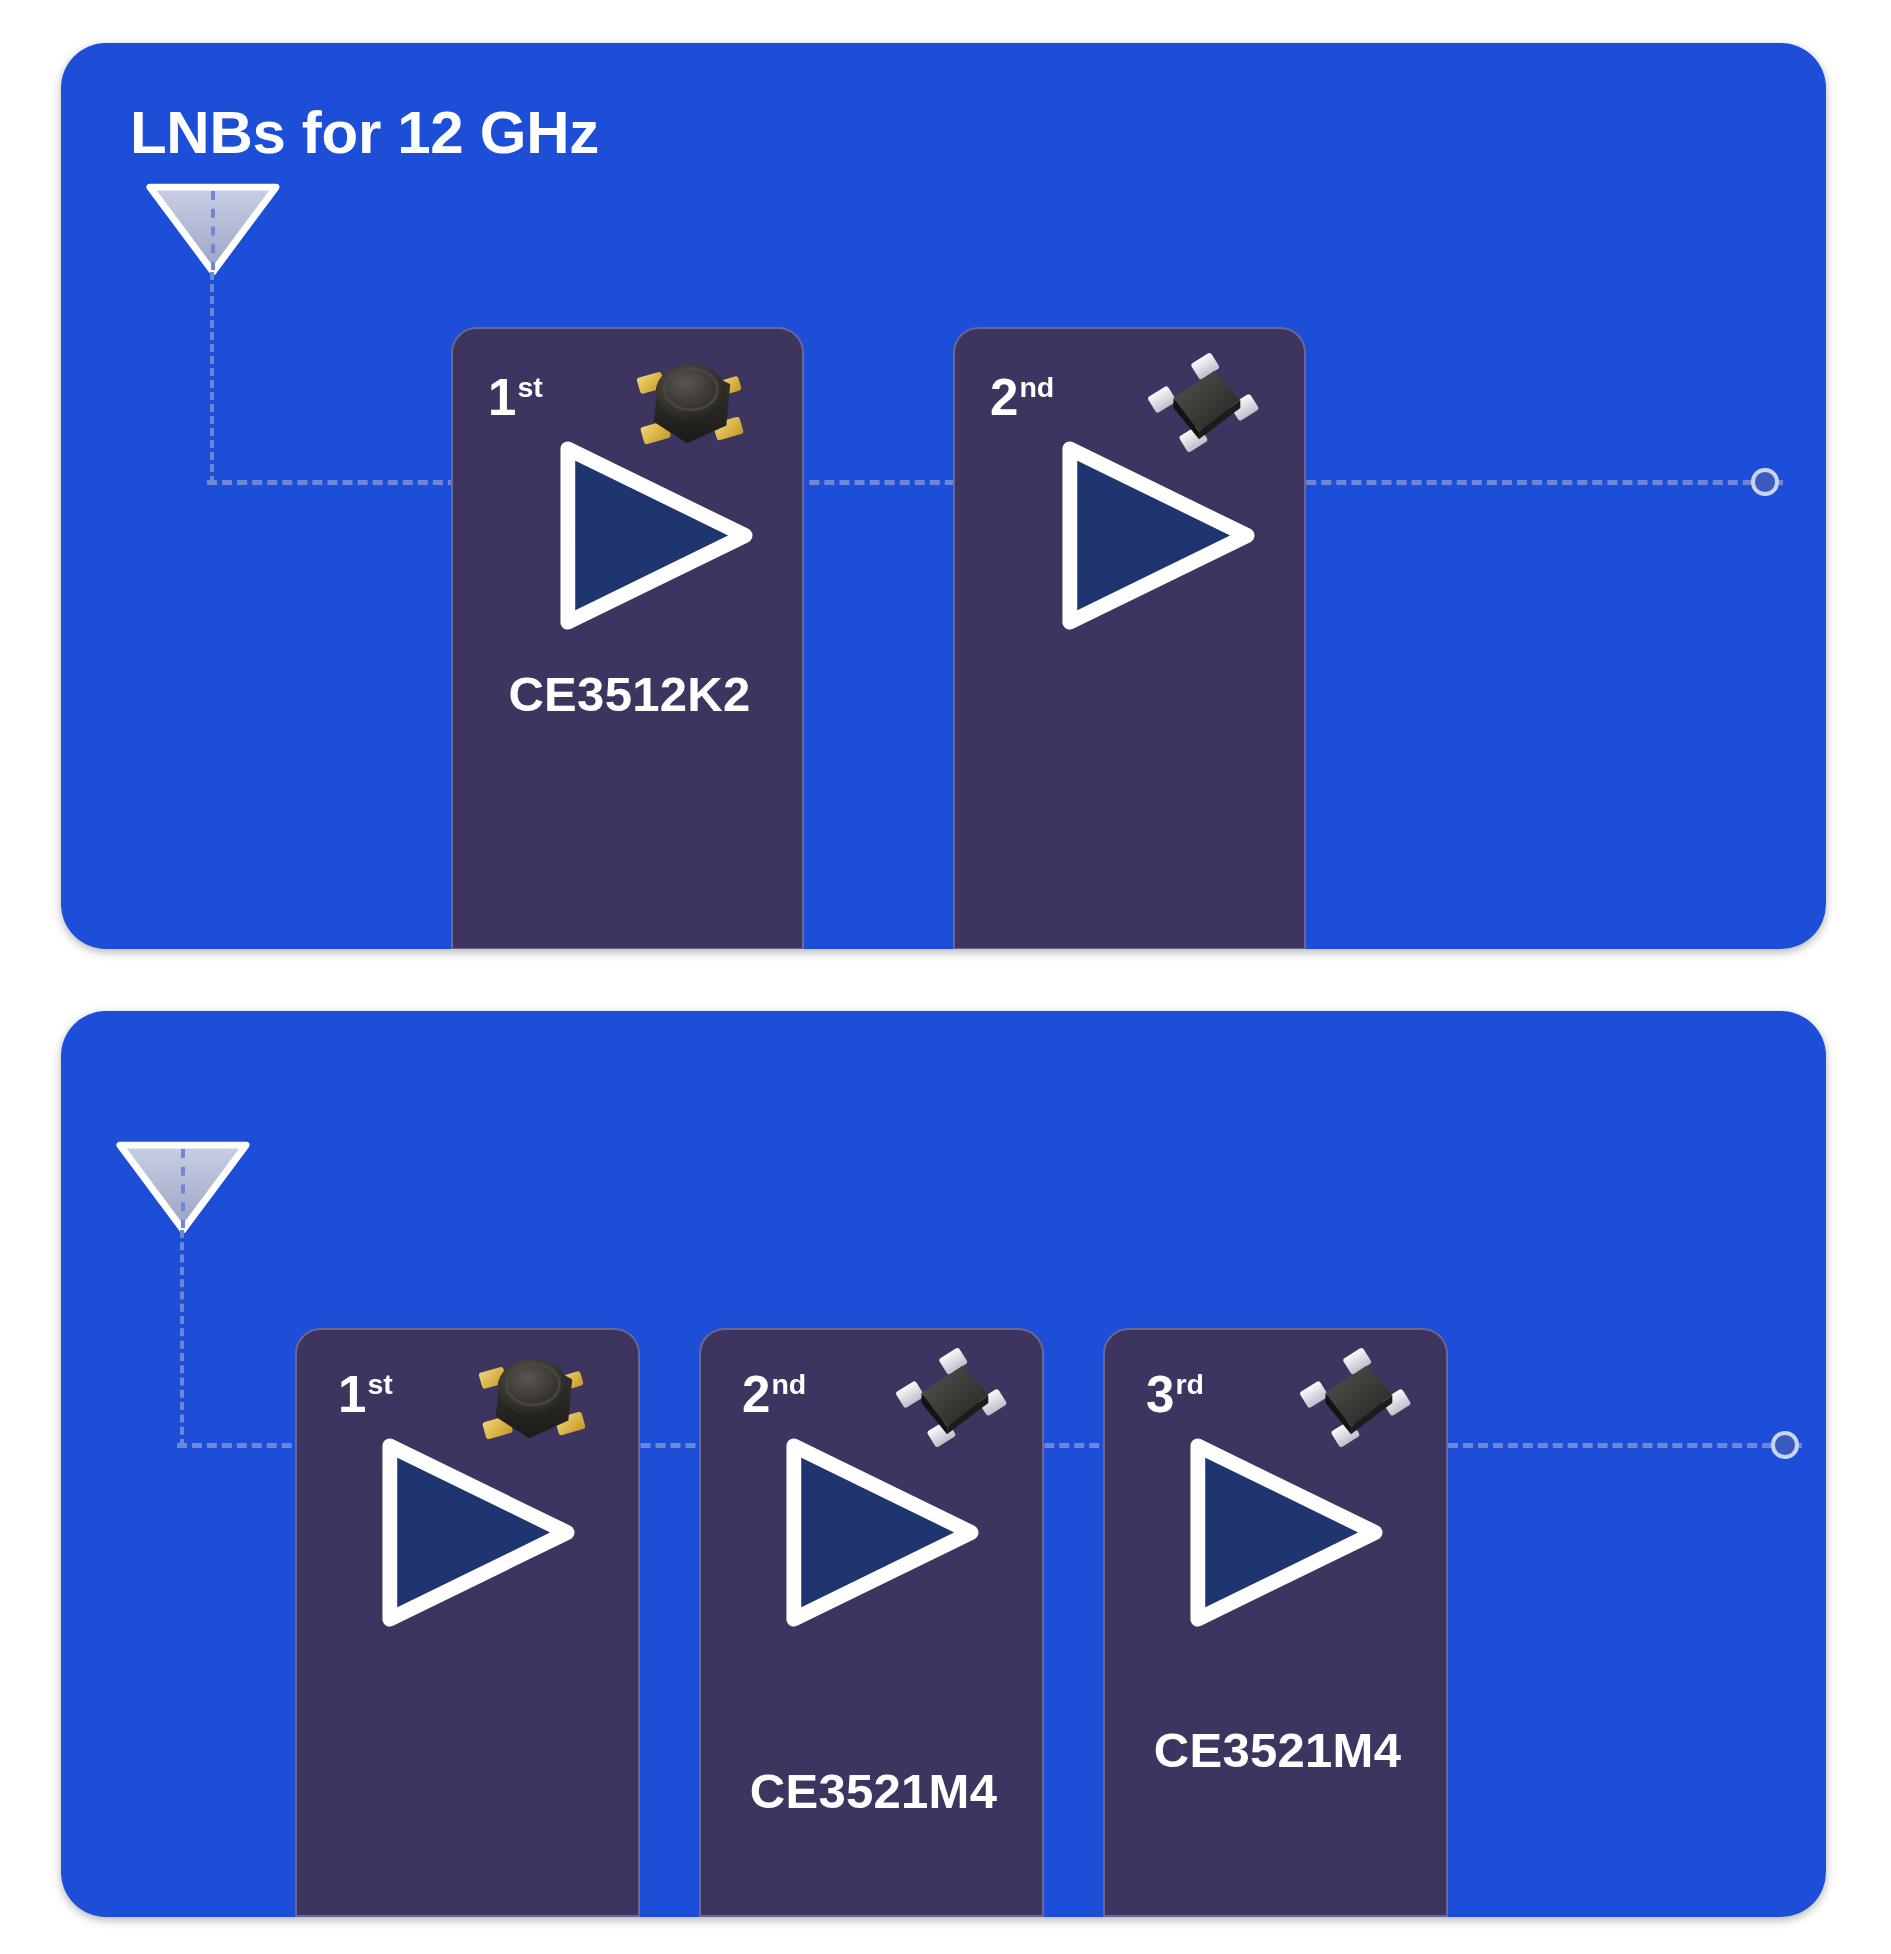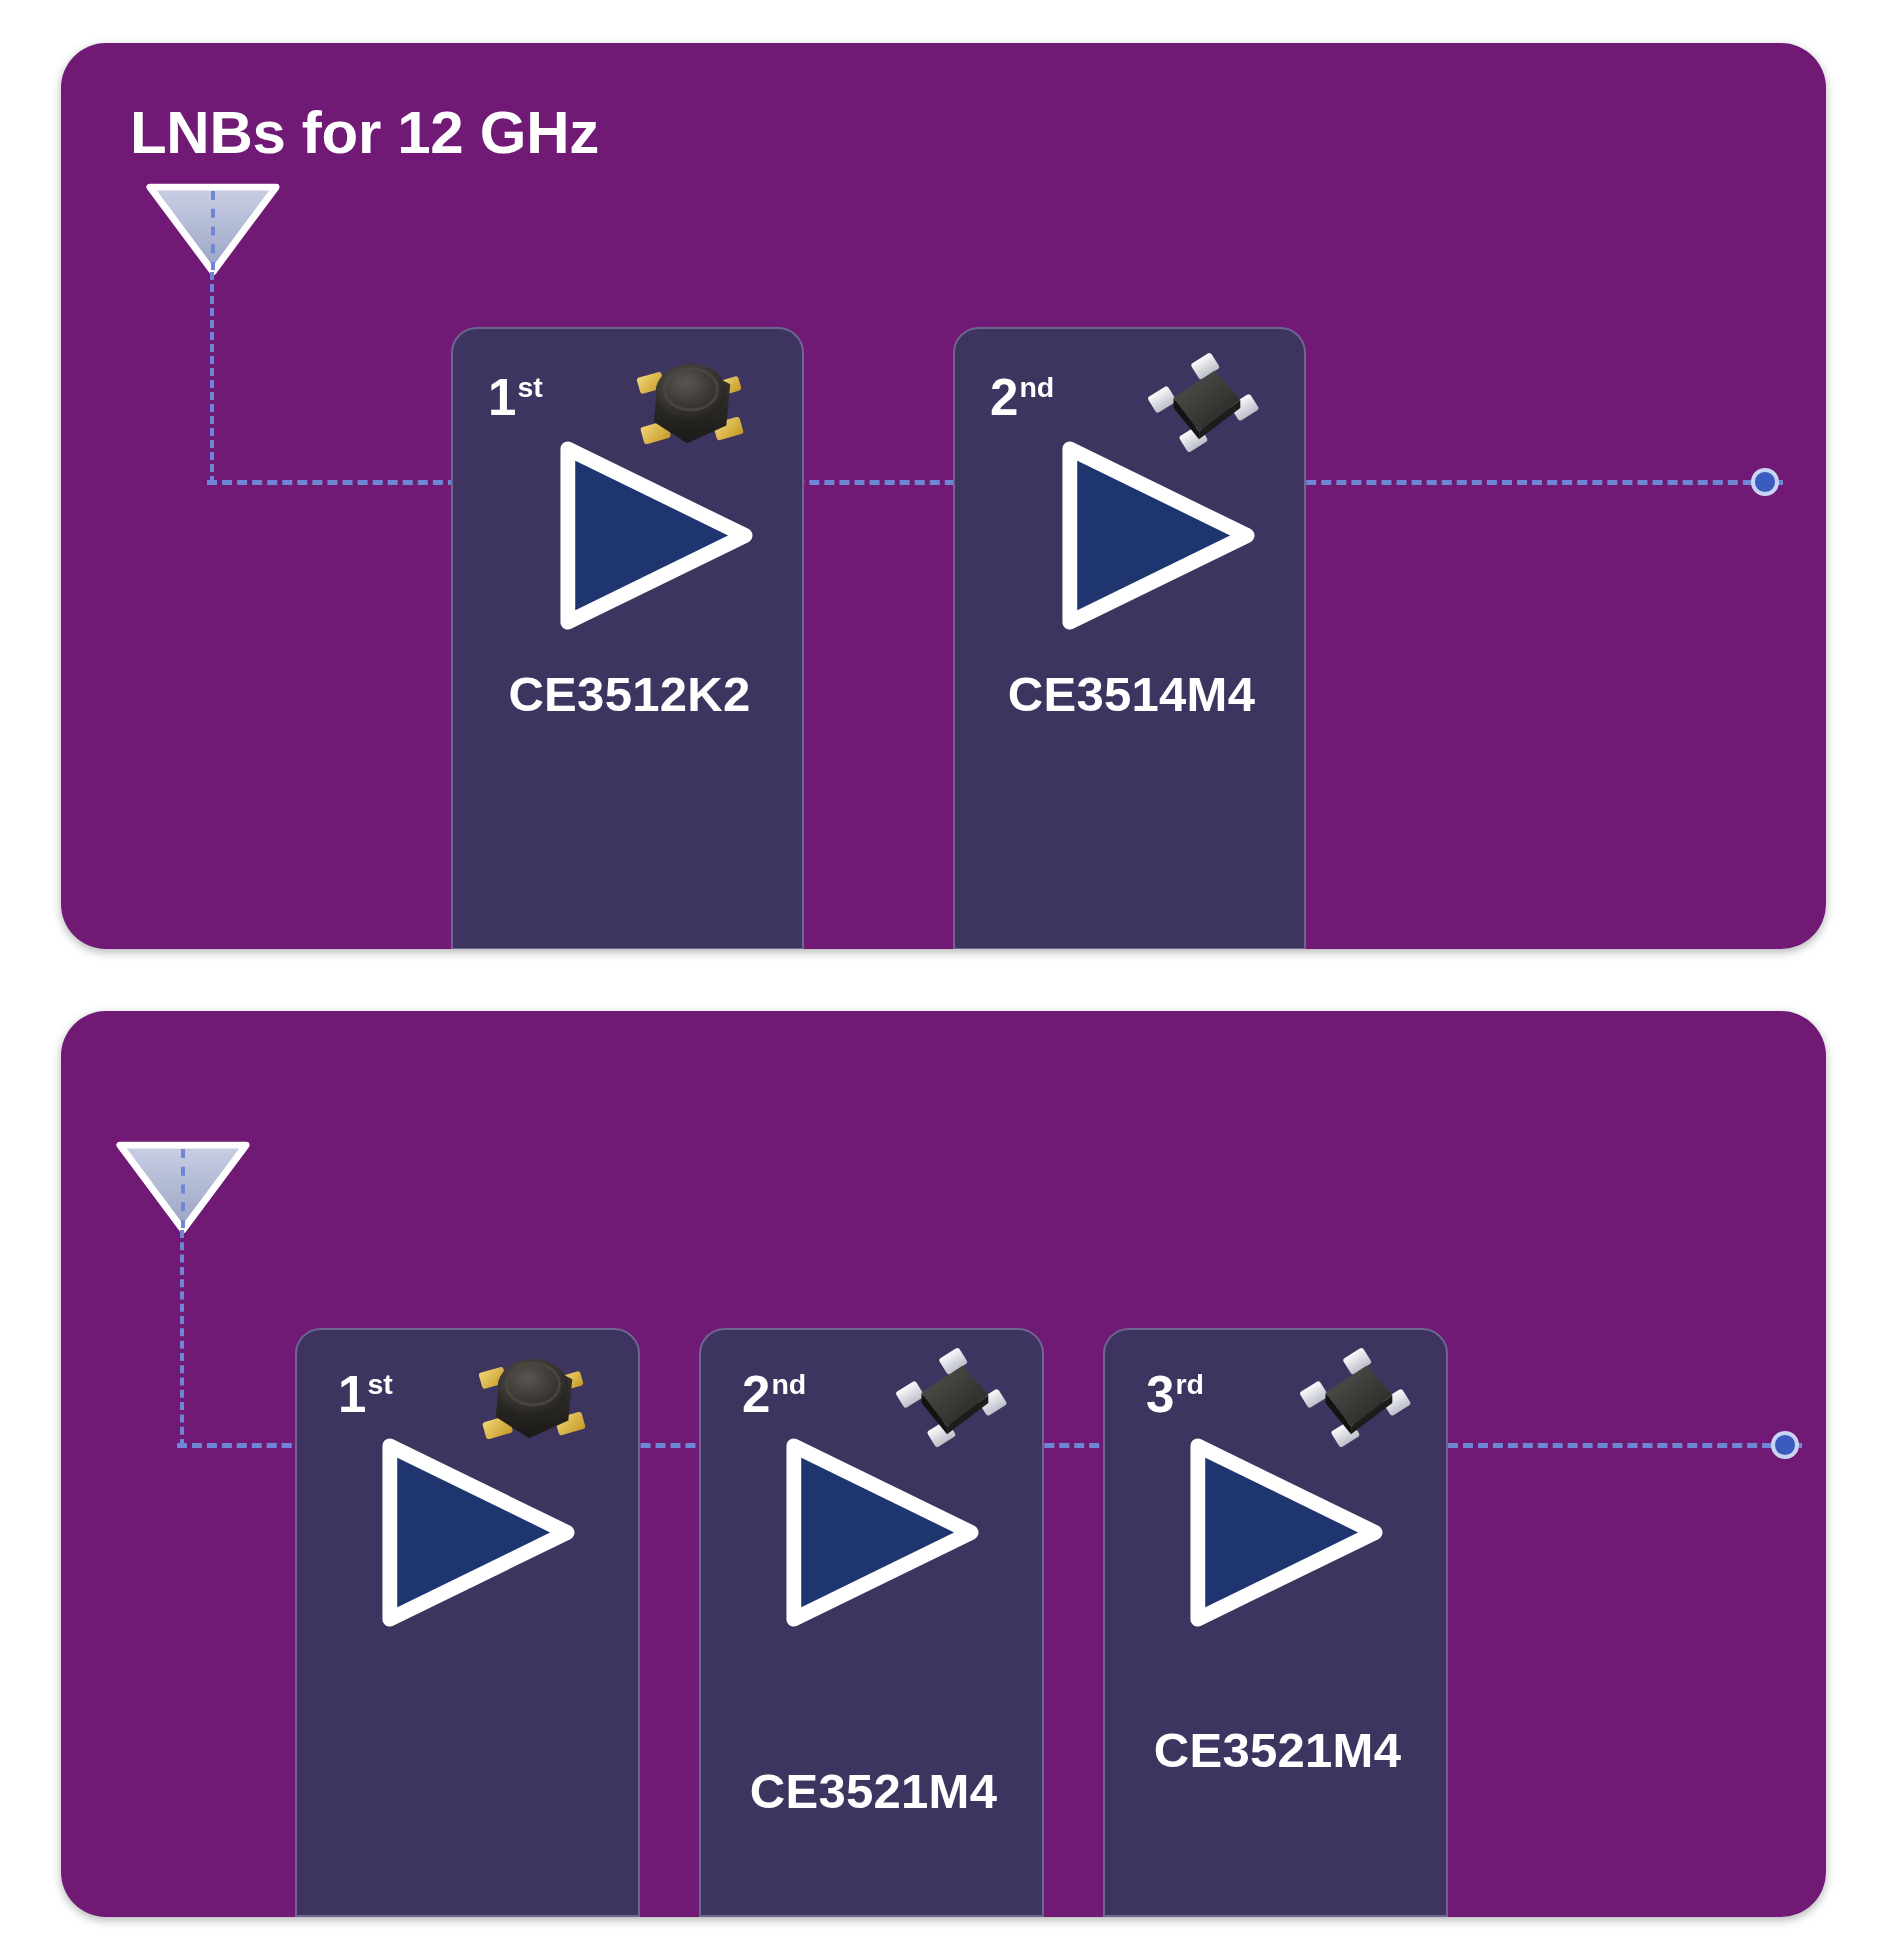--- a/index.html
+++ b/index.html
@@ -1,20 +1,20 @@
 <!DOCTYPE html>
 <html><head>
 <meta charset="utf-8">
 <style>
   html,body{margin:0;padding:0;background:#ffffff;}
   body{width:1891px;height:1954px;font-family:"Liberation Sans",sans-serif;overflow:hidden;}
 
   .page{position:relative;width:1891px;height:1954px;background:#ffffff;}
 
-  .panel{position:absolute;left:61px;background:#701a75;border-radius:45px;
+  .panel{position:absolute;left:61px;background:#1d4ed8;border-radius:45px;
          box-shadow:0 3px 9.9px rgba(0,0,0,.30);overflow:hidden;}
   .panel.top{top:43px;width:1765px;height:906px;}
   .panel.bottom{top:1011px;width:1765px;height:906px;}
 
   .panel-title{position:absolute;left:69px;top:55px;color:#ffffff;
                font-size:60px;font-weight:700;letter-spacing:-0.3px;white-space:nowrap;}
 
   
   .antenna{position:absolute;}
 
@@ -142,21 +142,20 @@
           <path d="M62 84 L104 52 L104 60 L62 92 Z" fill="#1d1c1a"></path>
         </svg>
       </div>
 
       <div class="amp" style="left:99px;top:110px;width:205px;height:193px;">
         <svg width="205" height="193" viewBox="0 0 208 196">
           <polygon points="16,10 196,98 16,186" fill="#1f3570" stroke="#ffffff" stroke-width="15" stroke-linejoin="round"></polygon>
         </svg>
       </div>
 
-      <div class="part" style="left:0;top:337px;width:353px;">CE3514M4</div>
     </div>
   </div>
 
   <div class="panel bottom">
 
 
     <div class="antenna" style="left:53px;top:128px;width:138px;height:94px;">
       <svg width="138" height="94" viewBox="0 0 140 95">
         <defs>
           <linearGradient id="hornG2" x1="0" y1="0" x2="0" y2="1">

